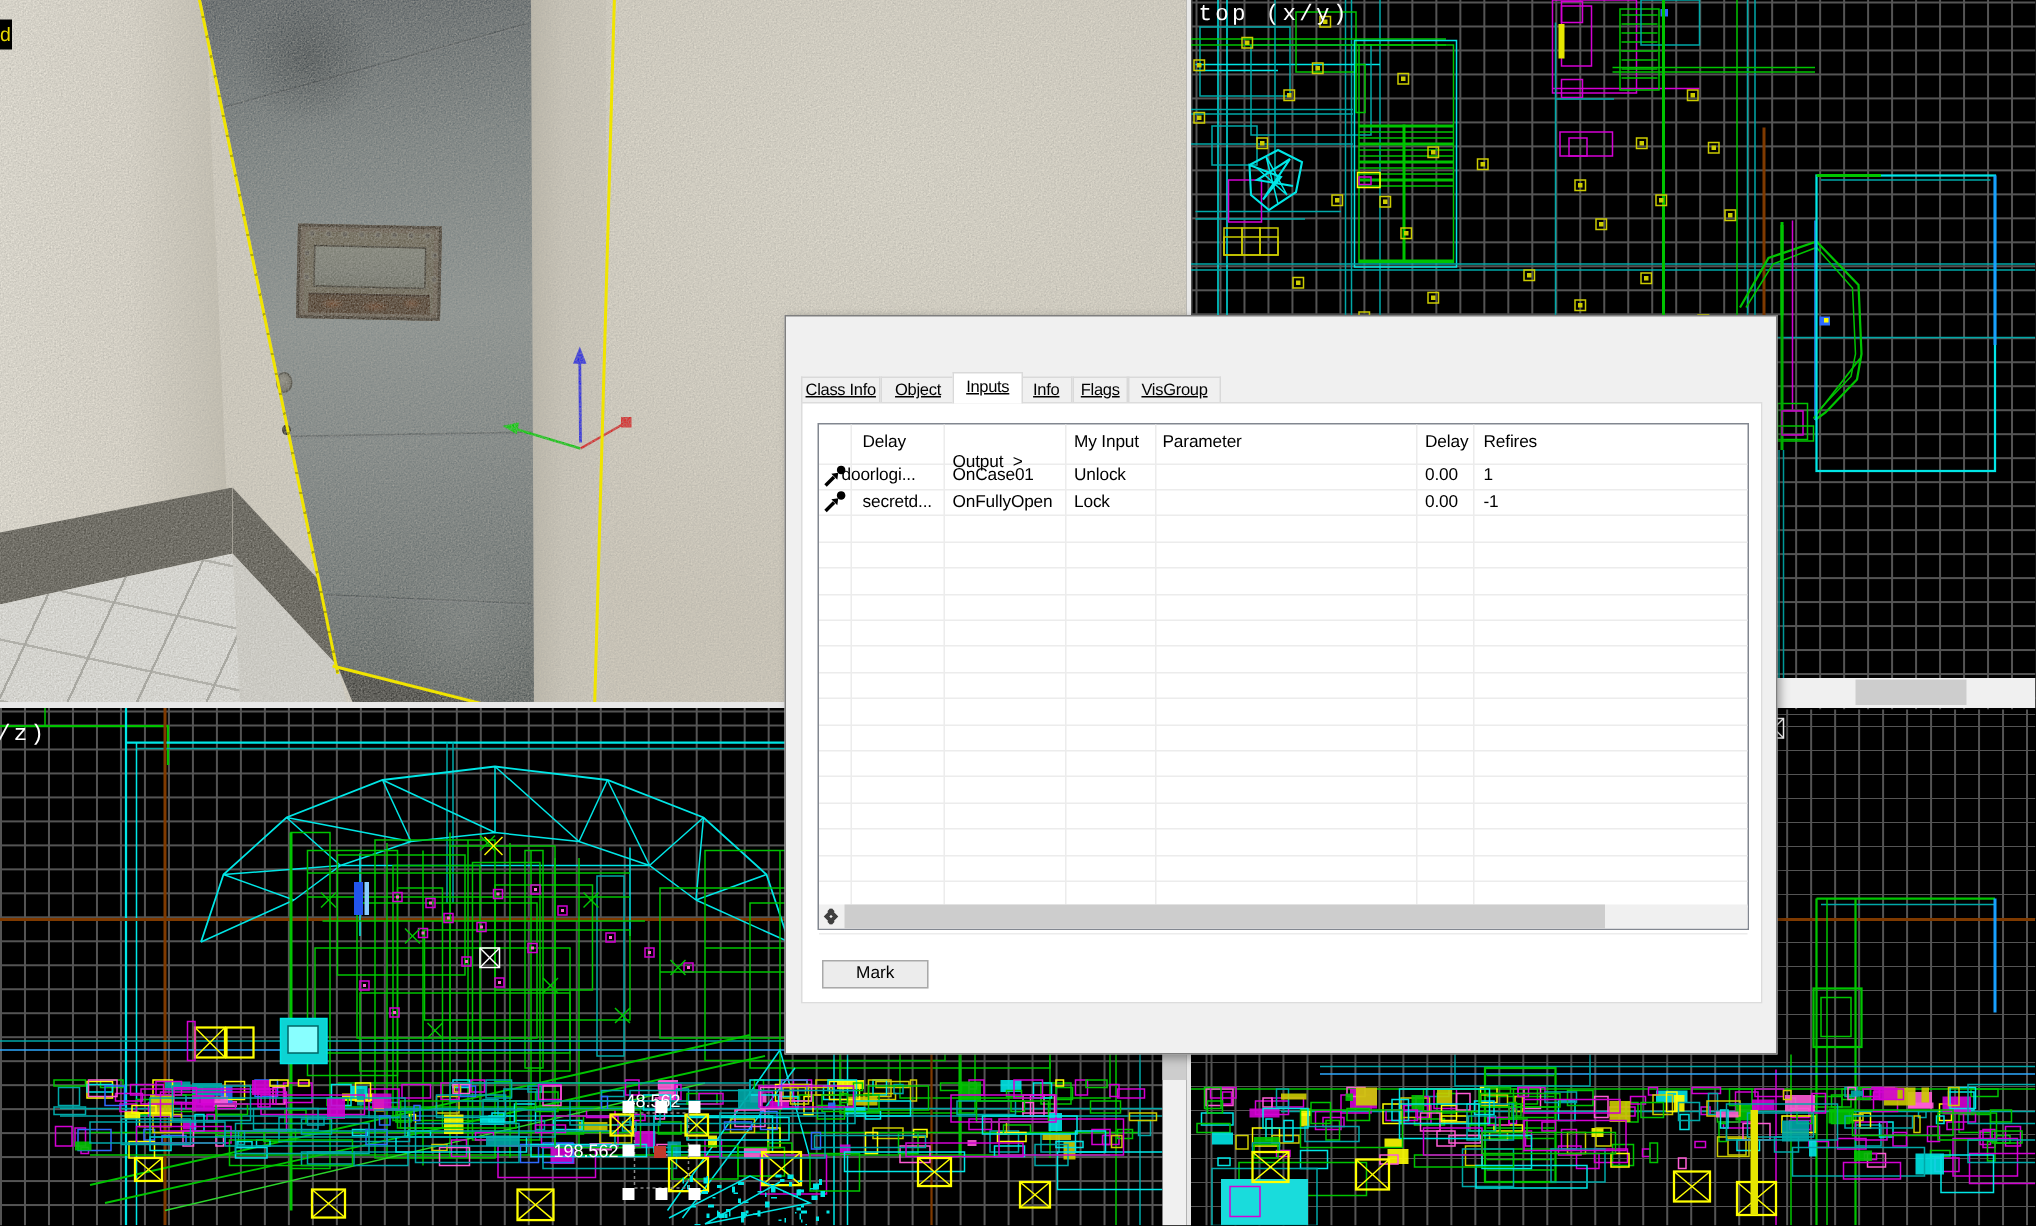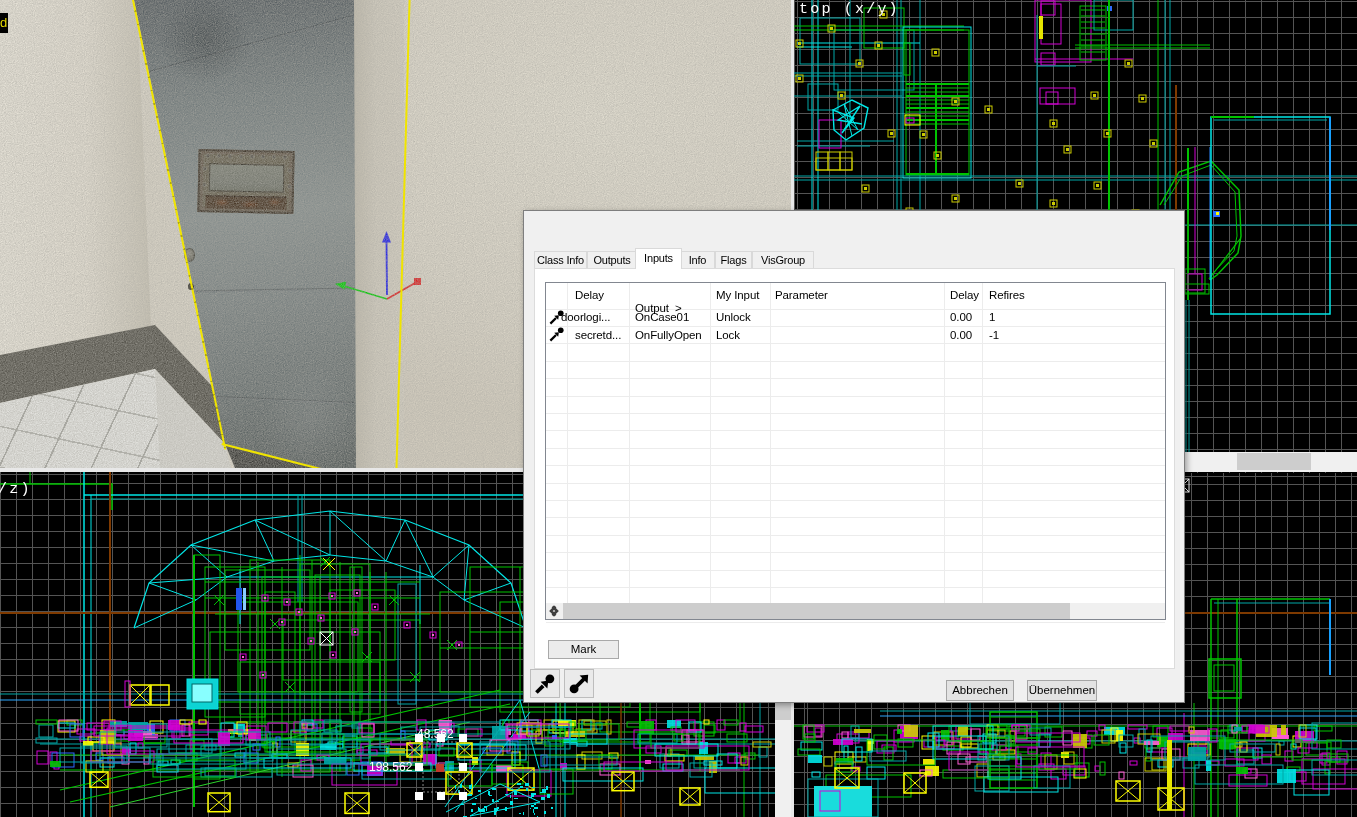--- a/index.html
+++ b/index.html
@@ -80,21 +80,21 @@
 
 
 #dlg { position:absolute; left:523px; top:210px; width:662px; height:493px;
   background:#f0f0f0; border:1px solid #7e7e7e; z-index:10; font-size:11.5px; color:#000;
   box-shadow:2px 2px 6px rgba(0,0,0,0.35); }
 #dlg-title { position:absolute; left:0; top:0; right:0; height:29px; background:#fff; }
 #dlg-title-text { position:absolute; left:7px; top:7px; font-size:12px; letter-spacing:-0.1px; }
 #dlg-close { position:absolute; right:8px; top:4px; font-size:15px; color:#111; }
 #tabs { position:absolute; left:10px; top:40px; height:18px; display:flex; align-items:flex-end; }
 .tab { height:18px; background:#f0f0f0; border:1px solid #d9d9d9; border-bottom:none;
-  text-align:center; line-height:17px; font-size:11px; white-space:nowrap; letter-spacing:-0.2px; overflow:visible; }
+  text-align:center; line-height:17px; font-size:11px; white-space:nowrap; letter-spacing:-0.2px; overflow:visible;text-decoration:underline; }
 .tab.active { background:#fff; height:21px; line-height:19px; position:relative; z-index:3;
   margin-left:-2px; margin-right:-2px; padding:0 2px; }
 #page { position:absolute; left:10px; top:57px; width:641px; height:401px; background:#fff;
   border:1px solid #dcdcdc; z-index:2; }
 #tbl { position:absolute; left:10px; top:13px; width:621px; height:338px; background:#fff;
   border:1px solid #828790; }
 .colsep { position:absolute; top:0; bottom:16px; width:1px; background:#ececec; }
 .rowline { position:absolute; left:0; right:0; height:1px; background:#ececec; }
 .cell { position:absolute; white-space:nowrap; font-size:11.5px; letter-spacing:-0.1px; }
 .ricon { position:absolute; left:2px; }
@@ -1169,21 +1169,21 @@
   <div id="trscroll">
       <div id="trthumb"></div>
     </div>
   <div id="blscroll">
       <div id="blthumb"></div>
     </div>
 
 <div id="dlg">
   <div id="tabs">
         <div class="tab" style="width:53px">Class Info</div>
-        <div class="tab" style="width:50px">Outputs</div>
+        <div class="tab" style="width:50px">Object</div>
         <div class="tab active" style="width:47px">Inputs</div>
         <div class="tab" style="width:35px">Info</div>
         <div class="tab" style="width:37px">Flags</div>
         <div class="tab" style="width:62px">VisGroup</div>
       </div>
   <div id="page">
     <div id="tbl">
       <div class="colsep" style="left:21px"></div>
           <div class="colsep" style="left:83px"></div>
           <div class="colsep" style="left:164px"></div>
@@ -1240,27 +1240,13 @@
                 <polyline points="9.5,3.5 5,8 9.5,12.5" stroke="#3f3f3f" stroke-width="2.6" fill="none"></polyline>
               </svg></div>
         <div id="tbl-thumb"></div>
         <div class="sbtn" style="position:absolute;right:0;top:0"><svg width="16" height="16">
                 <polyline points="6.5,3.5 11,8 6.5,12.5" stroke="#3f3f3f" stroke-width="2.6" fill="none"></polyline>
               </svg></div>
       </div>
     </div>
     <div id="mark-btn">Mark</div>
   </div>
-  <div id="foot">
-    <div class="iconbtn" style="left:6px"><svg width="22" height="22" viewBox="0 0 18 18">
-            <circle cx="13" cy="4.8" r="3.6" fill="#000"></circle>
-            <path d="M2 16 L7.5 10.5" stroke="#000" stroke-width="3" fill="none"></path>
-            <path d="M11.8 6.2 L10.9 12.6 L5.4 7.1 Z" fill="#000"></path>
-          </svg></div>
-    <div class="iconbtn" style="left:40px"><svg width="22" height="22" viewBox="0 0 18 18">
-            <circle cx="5" cy="13" r="3.6" fill="#000"></circle>
-            <path d="M6 12 L13 5" stroke="#000" stroke-width="3" fill="none"></path>
-            <path d="M16.5 1.5 L16 8.5 L9.5 2 Z" fill="#000"></path>
-          </svg></div>
-    <div class="pbtn" style="left:422px;width:68px">Abbrechen</div>
-    <div class="pbtn" style="left:503px;width:70px">Übernehmen</div>
-  </div>
 </div>
 </div>
 </body></html>

